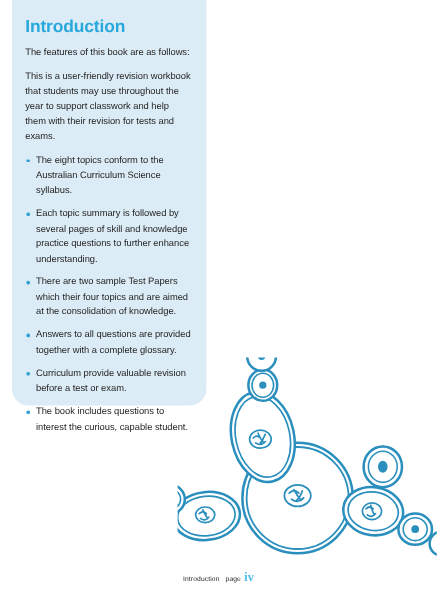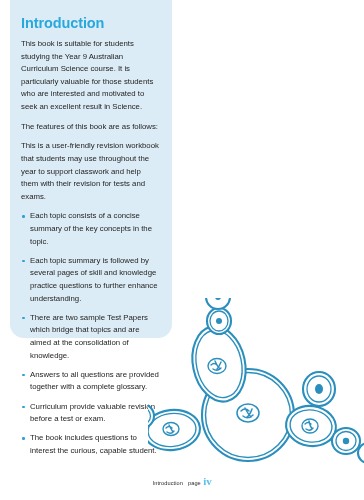--- a/index.html
+++ b/index.html
@@ -126,30 +126,29 @@
 </style>
 </head>
 <body>
 
 <div id="page">
 
   <section id="intro-panel">
 
     <h1 id="intro-title">Introduction</h1>
 
-    <p class="intro-para">This book is suitable for students studying the Year 9 Australian Curriculum Science course. It is particularly valuable for those students who are interested and motivated to seek an excellent result in Science.</p>
 
     <p class="intro-para">The features of this book are as follows:</p>
 
     <p class="intro-para">This is a user-friendly revision workbook that students may use throughout the year to support classwork and help them with their revision for tests and exams.</p>
 
     <ul id="intro-list">
-      <li>Each topic consists of a concise summary of the key concepts in the topic.</li>
+      <li>The eight topics conform to the Australian Curriculum Science syllabus.</li>
       <li>Each topic summary is followed by several pages of skill and knowledge practice questions to further enhance understanding.</li>
-      <li>There are two sample Test Papers which bridge that topics and are aimed at the consolidation of knowledge.</li>
+      <li>There are two sample Test Papers which their four topics and are aimed at the consolidation of knowledge.</li>
       <li>Answers to all questions are provided together with a complete glossary.</li>
       <li>Curriculum provide valuable revision before a test or exam.</li>
       <li>The book includes questions to interest the curious, capable student.</li>
     </ul>
 
   </section>
 
   <div id="cell-illustration">
     <svg viewBox="0 0 216 170" width="216" height="170" xmlns="http://www.w3.org/2000/svg">
       <g fill="#ffffff" stroke="#2b8fbd" stroke-width="2.1" stroke-linecap="round" stroke-linejoin="round">

